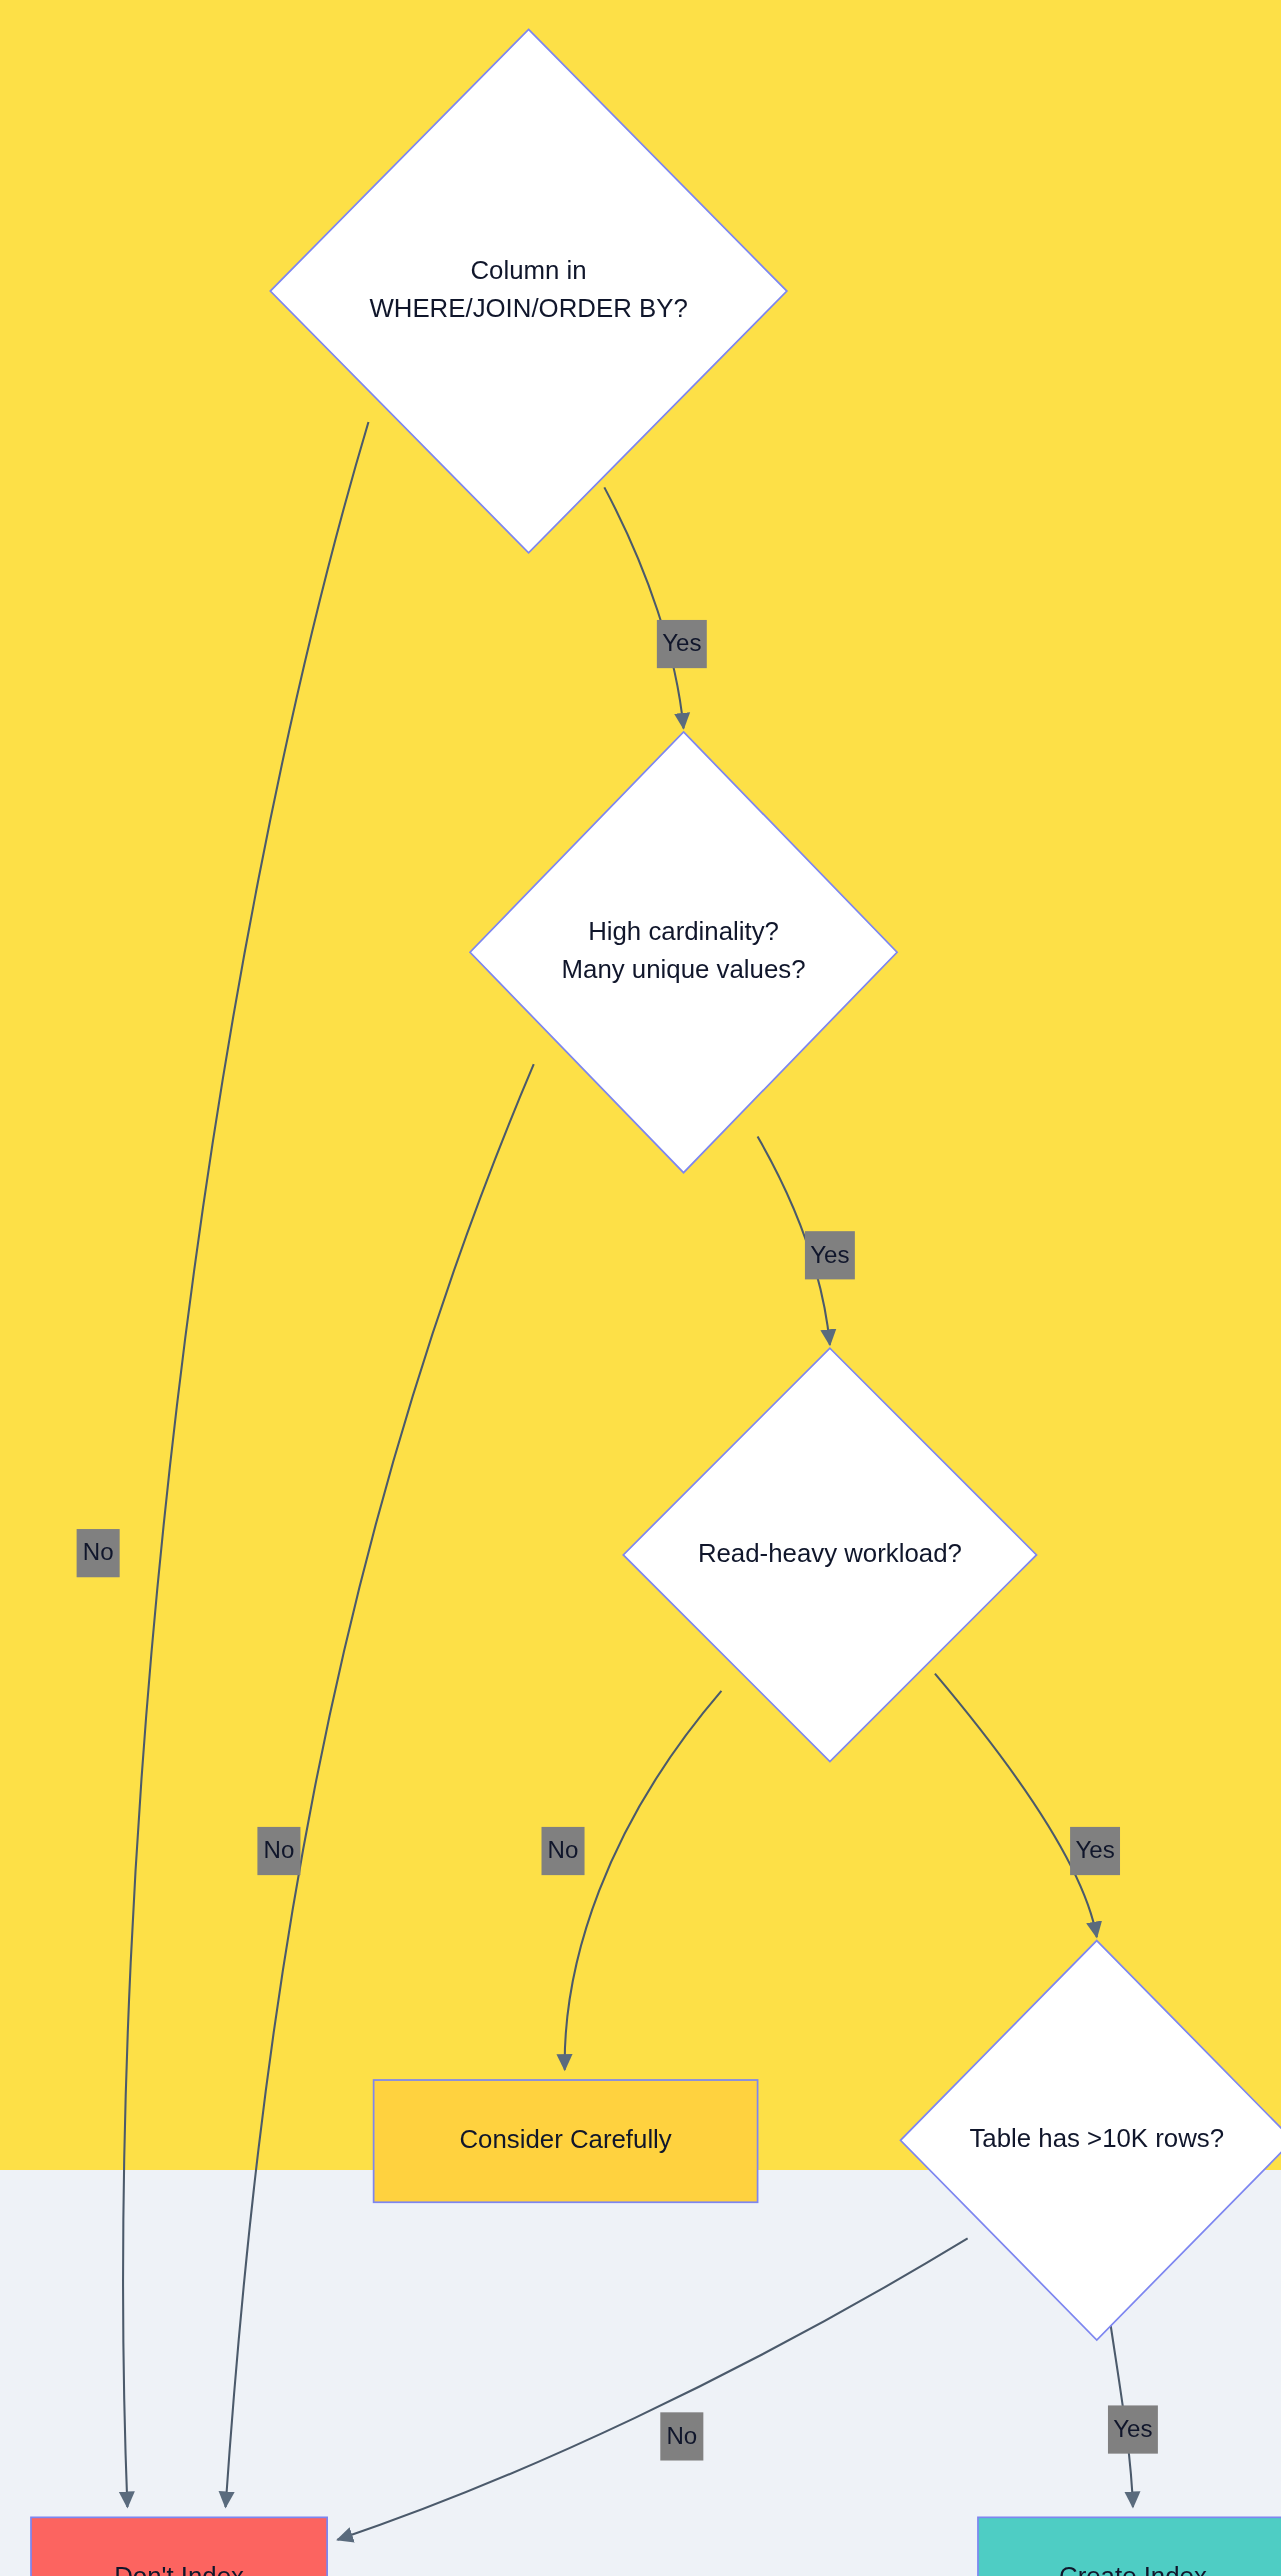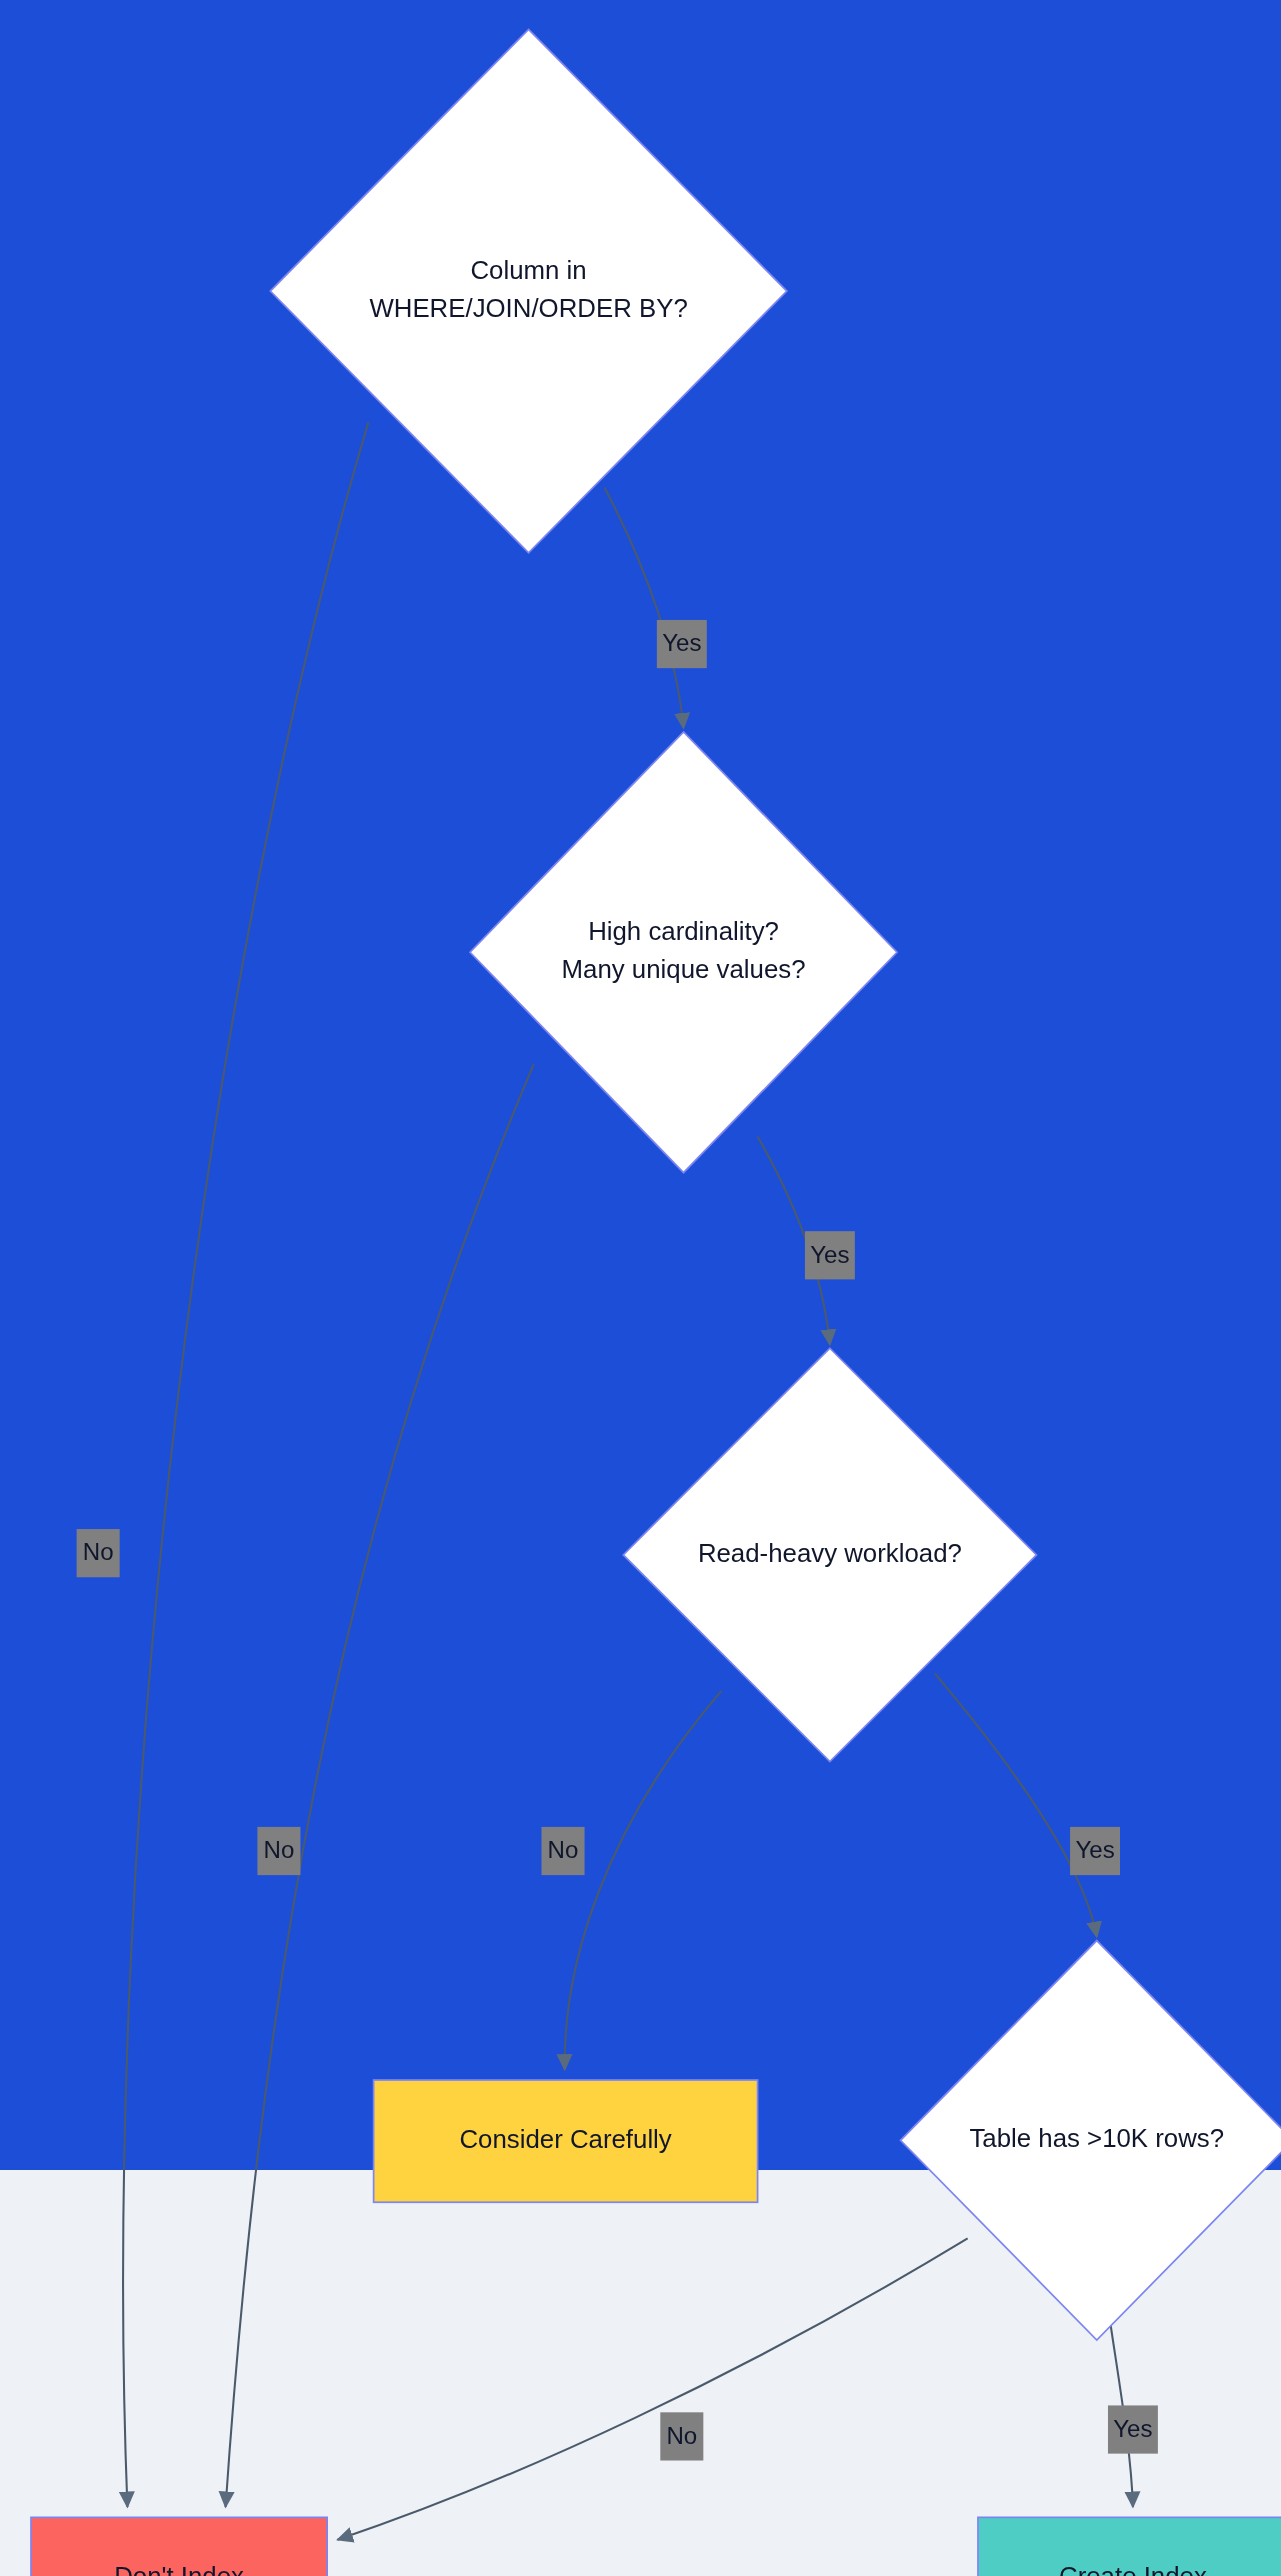--- a/index.html
+++ b/index.html
@@ -10,21 +10,21 @@
   body {
     width: 1281px;
     height: 2576px;
     overflow: hidden;
     font-family: "Liberation Sans", sans-serif;
   }
   #flowchart-root {
     position: relative;
     width: 1281px;
     height: 2170px;
-    background: #1d4ed8;
+    background: #fde047;
   }
   svg#diagram {
     display: block;
     width: 1281px;
     height: 2576px;
   }
   .node-shape {
     stroke: #7d86f0;
     stroke-width: 2;
   }

